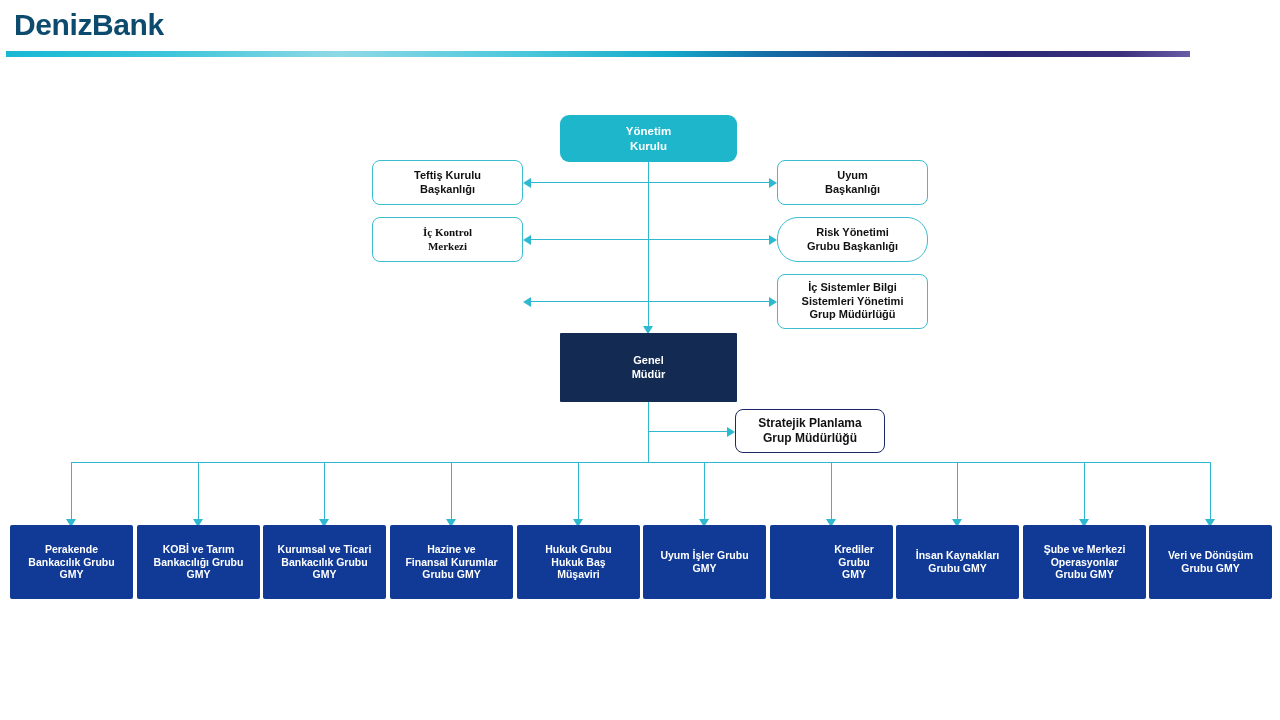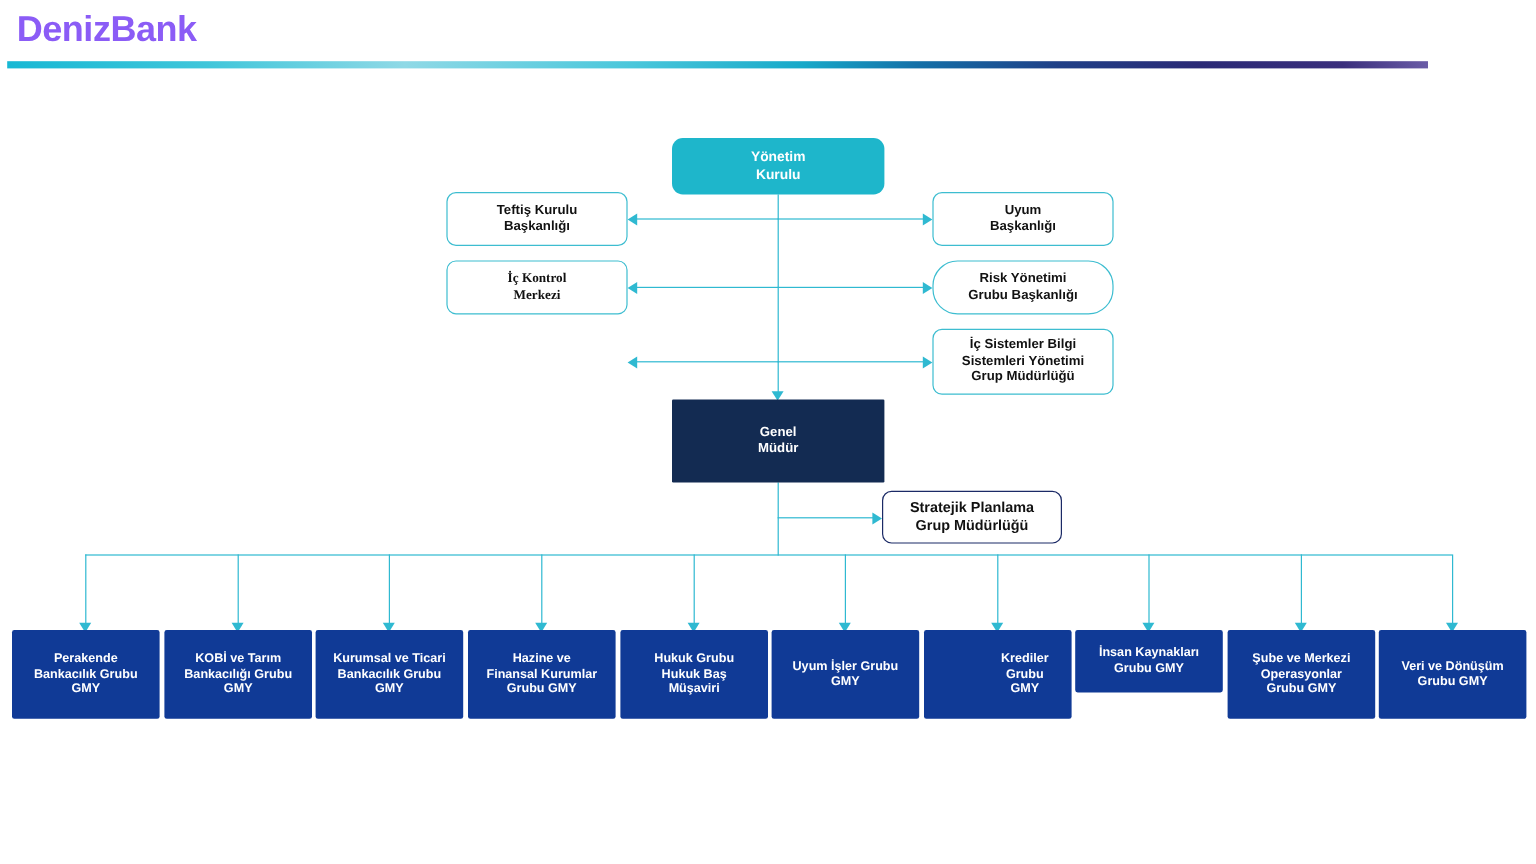--- a/index.html
+++ b/index.html
@@ -17,21 +17,21 @@
     height: 720px;
     background: #ffffff;
   }
 
   
   .brand {
     position: absolute;
     left: 14px; top: 10px;
     font-size: 30px;
     font-weight: bold;
-    color: #8b5cf6;
+    color: #0c4a6e;
     letter-spacing: -0.4px;
     line-height: 1;
   }
   .header-rule {
     position: absolute;
     left: 6px; top: 51px;
     width: 1184px; height: 6px;
     background: linear-gradient(to right,
         #17b8d4 0%,
         #3fc6da 14%,
@@ -247,21 +247,21 @@
     <div class="node node-division" style="left:517px;  top:525px; width:123px; height:74px;">Hukuk Grubu
 Hukuk Baş
 Müşaviri</div>
 
     <div class="node node-division" style="left:643px;  top:525px; width:123px; height:74px;">Uyum  İşler Grubu
 GMY</div>
 
     <div class="node node-division" style="left:770px;  top:525px; width:123px; height:74px;padding-left:48px;">Krediler Grubu
 GMY</div>
 
-    <div class="node node-division" style="left:896px;  top:525px; width:123px; height:52px;">İnsan  Kaynakları
+    <div class="node node-division" style="left:896px;  top:525px; width:123px; height:74px;">İnsan  Kaynakları
 Grubu  GMY</div>
 
     <div class="node node-division" style="left:1023px; top:525px; width:123px; height:74px;">Şube ve Merkezi
 Operasyonlar
 Grubu  GMY</div>
 
     <div class="node node-division" style="left:1149px; top:525px; width:123px; height:74px;">Veri ve Dönüşüm
 Grubu GMY</div>
 
   </div>

